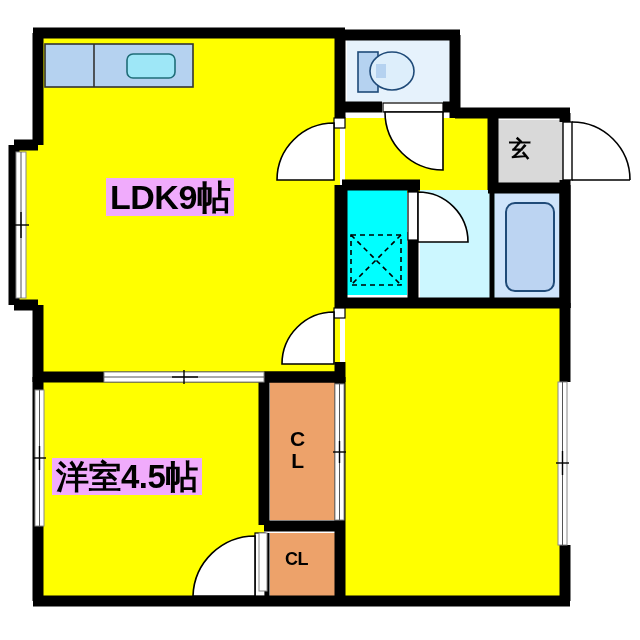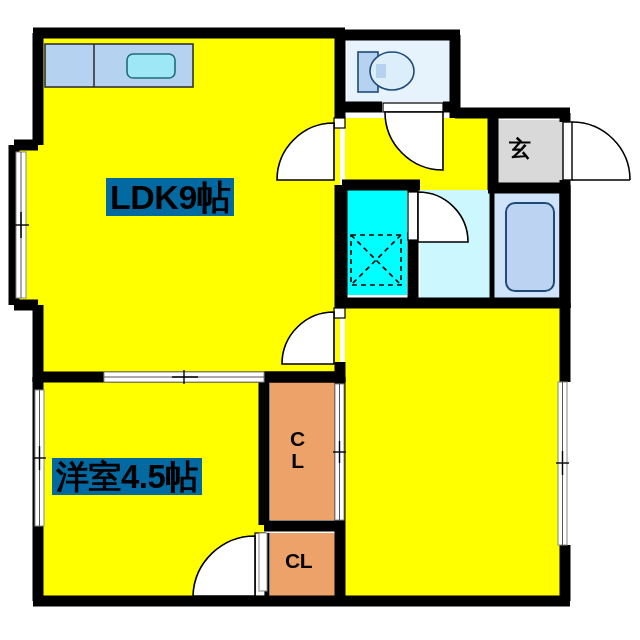--- a/index.html
+++ b/index.html
@@ -16,36 +16,36 @@
     width: 640px;
     height: 640px;
     background: #ffffff;
     overflow: hidden;
   }
   #plan svg {
     display: block;
   }
   .roomlabel {
     position: absolute;
-    background: #0369a1;
+    background: #f0abfc;
     color: #000000;
     font-family: "Liberation Sans", sans-serif;
     font-weight: bold;
     white-space: nowrap;
     line-height: 1.0;
     padding: 2px 4px;
     letter-spacing: -0.5px;
   }
   #label-ldk      { left: 106px; top: 178px; font-size: 34px; }
   #label-yoshitsu45 { left: 52px;  top: 458px; font-size: 33px; }
   #label-yoshitsu6  { left: 368px; top: 424px; font-size: 33px; }
   #label-genkan   { left: 505px; top: 136px; font-size: 22px; background: transparent; font-weight: bold; }
   #label-cl-upper { left: 286px; top: 426px; font-size: 21px; background: transparent; text-align: center; }
   #label-cl-upper span { display: block; line-height: 1.05; }
-  #label-cl-lower { left: 281px; top: 548px; font-size: 21px; background: transparent; }
+  #label-cl-lower { left: 281px; top: 548px; font-size: 18px; background: transparent; }
 </style>
 </head>
 <body>
 
 <div id="plan">
 
   <svg width="640" height="640" viewBox="0 0 640 640">
 
     <rect x="38" y="38" width="302" height="336" fill="#ffff00"></rect>
 

